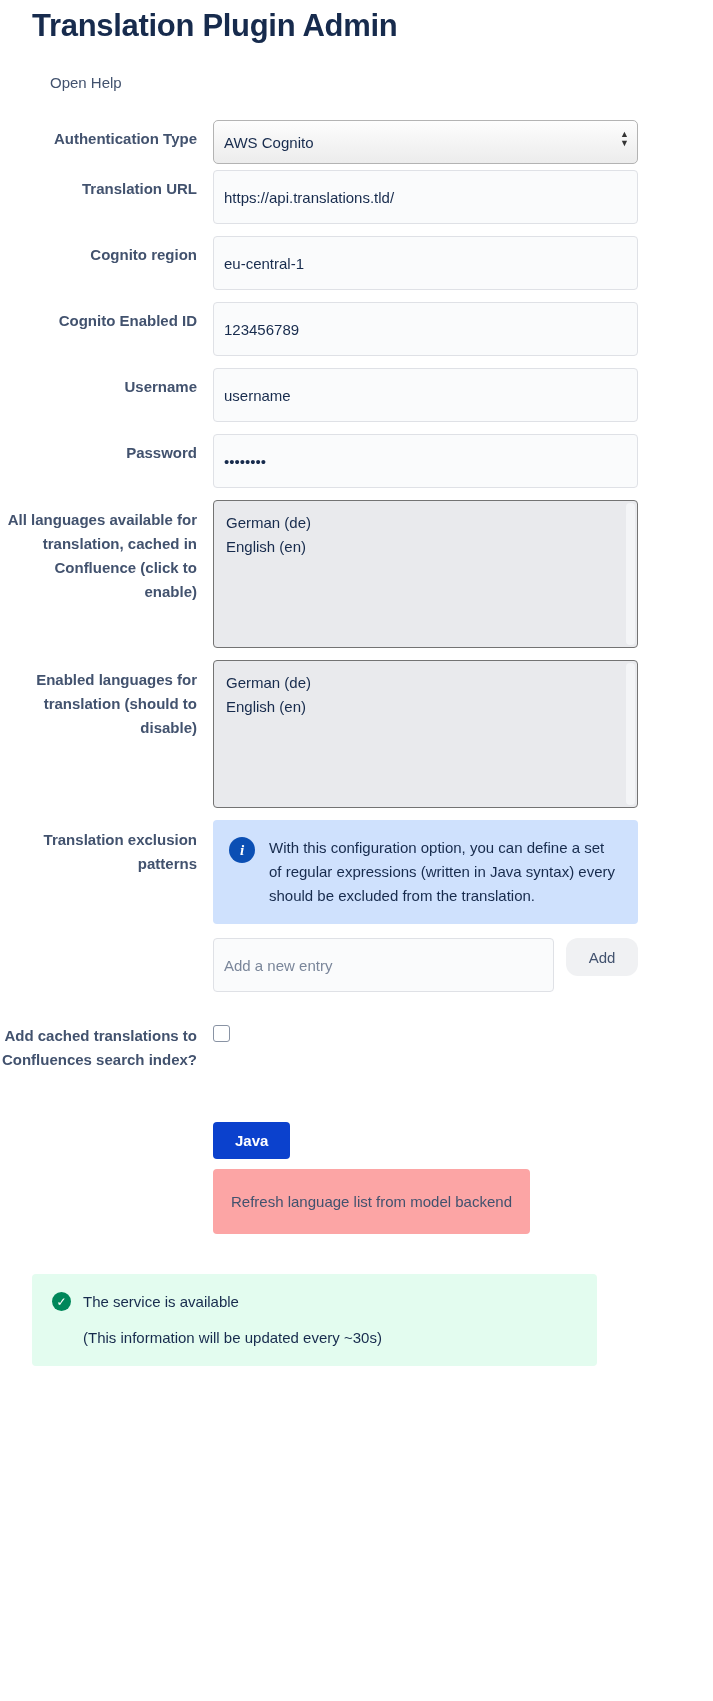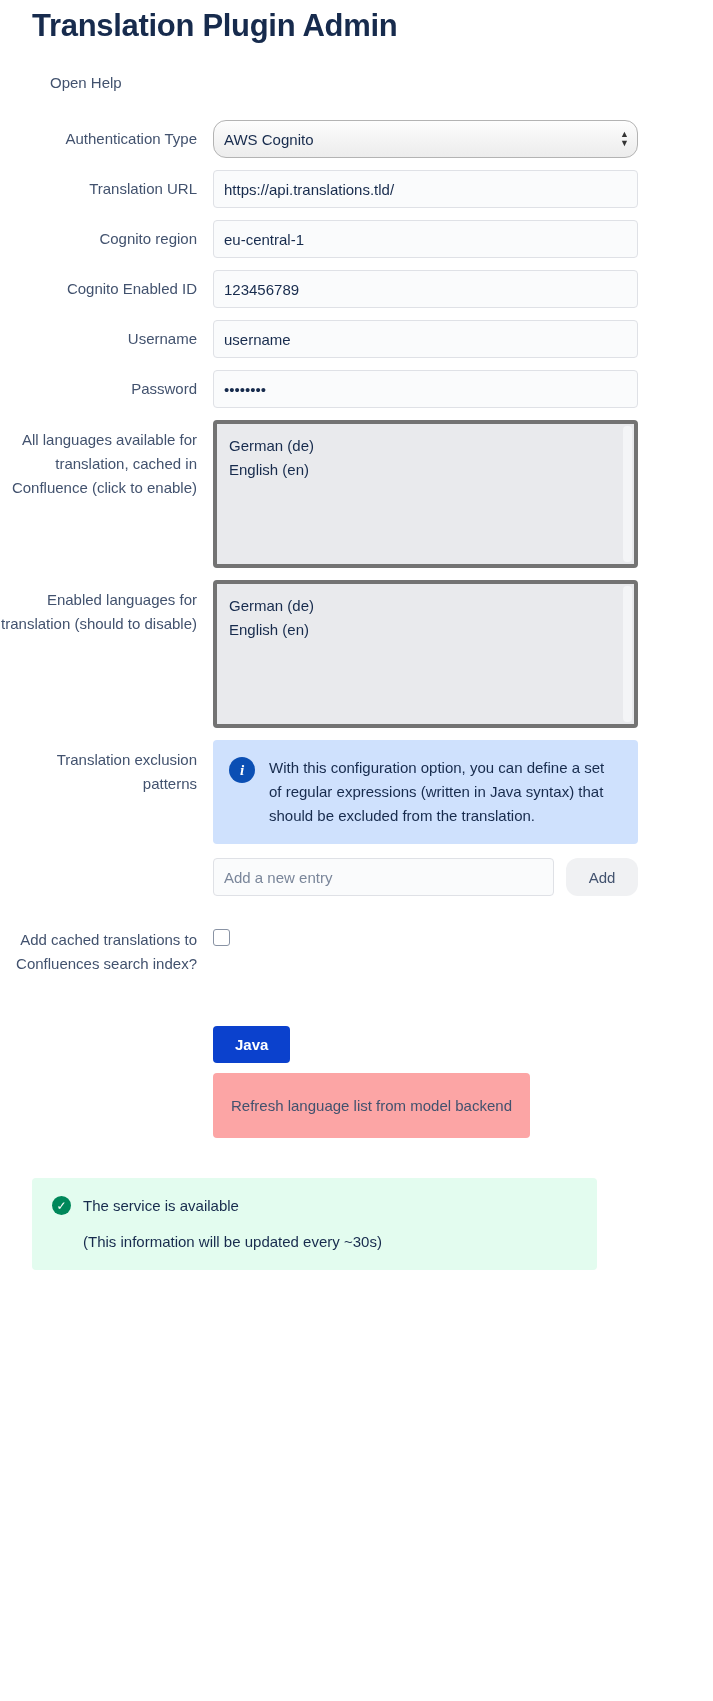--- a/index.html
+++ b/index.html
@@ -39,73 +39,73 @@
     display: flex;
     align-items: flex-start;
     margin-bottom: 12px;
   }
   .field-label {
     width: 213px;
     text-align: right;
     padding-right: 16px;
     font-size: 15px;
     color: #42526e;
-    font-weight: normal;
+    font-weight: bold;
     line-height: 22px;
     padding-top: 8px;
   }
   .field-label.multiline { line-height: 24px; }
   .field-control {
     flex: 1;
     padding-right: 75px;
   }
   .text-input {
     width: 100%;
-    height: 38px;
+    height: 54px;
     border: 1px solid #dfe1e6;
     border-radius: 4px;
     background: #fafbfc;
     font-size: 15px;
     color: #172b4d;
     padding: 0 10px;
     font-family: "Liberation Sans", sans-serif;
   }
   .text-input::placeholder { color: #7a869a; }
   .select-wrap {
     position: relative;
     width: 100%;
     height: 38px;
   }
   select.select-input {
     -webkit-appearance: none;
     appearance: none;
     width: 100%;
-    height: 38px;
+    height: 44px;
     border: 1px solid #b3b3b3;
-    border-radius: 13px;
+    border-radius: 5px;
     background: linear-gradient(to bottom, #fdfdfd 0%, #ececec 100%);
     font-size: 15px;
     color: #172b4d;
     padding: 0 30px 0 10px;
     font-family: "Liberation Sans", sans-serif;
   }
   .select-arrows {
     position: absolute;
     right: 9px;
     top: 50%;
     transform: translateY(-50%);
     font-size: 9px;
     line-height: 9px;
     color: #333;
     pointer-events: none;
     text-align: center;
   }
   .list-box {
     width: 100%;
-    border: 4px solid #737373;
+    border: 1px solid #737373;
     border-radius: 4px;
     background: #e9eaed;
     padding: 10px 12px;
     font-size: 15px;
     color: #172b4d;
     overflow: hidden;
     position: relative;
   }
   .list-box .opt { line-height: 24px; }
   .list-box .scrollbar {
@@ -306,21 +306,21 @@
           <div class="scrollbar"></div>
         </div>
       </div>
     </div>
 
     <div class="field-row">
       <div class="field-label multiline">Translation exclusion patterns</div>
       <div class="field-control">
         <div class="info-panel">
           <div class="info-icon">i</div>
-          <div class="info-text">With this configuration option, you can define a set of regular expressions (written in Java syntax) that should be excluded from the translation.</div>
+          <div class="info-text">With this configuration option, you can define a set of regular expressions (written in Java syntax) every should be excluded from the translation.</div>
         </div>
         <div class="entry-row">
           <input class="text-input" type="text" placeholder="Add a new entry" style="">
           <button class="add-btn">Add</button>
         </div>
       </div>
     </div>
 
     <div class="field-row" style="margin-top:24px;">
       <div class="field-label multiline">Add cached translations to Confluences search index?</div>

